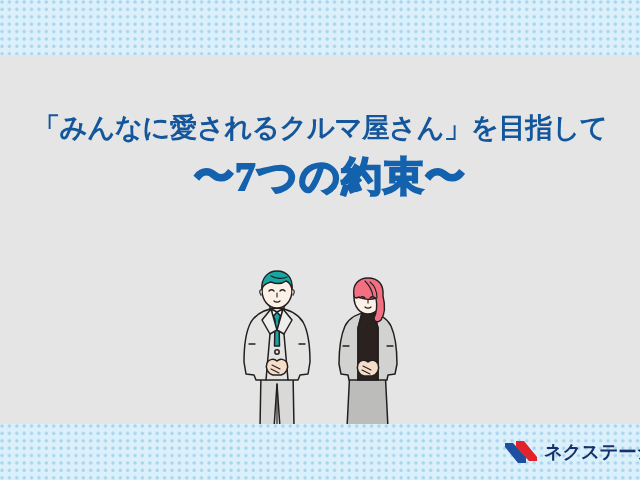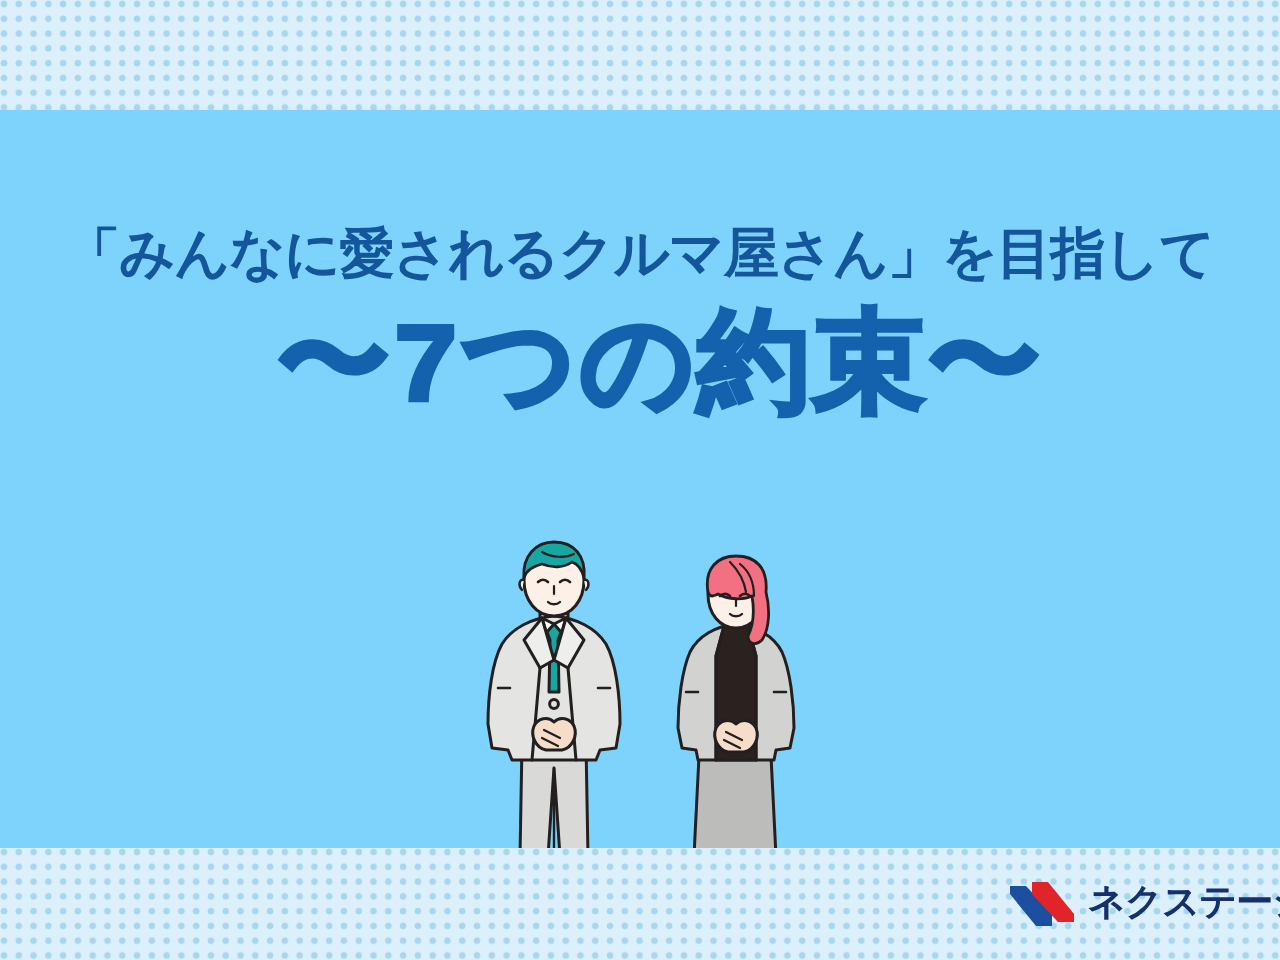--- a/index.html
+++ b/index.html
@@ -10,21 +10,21 @@
   }
   body {
     font-family: "Liberation Sans", "DejaVu Sans", sans-serif;
   }
 
   #banner {
     position: relative;
     width: 640px;
     height: 480px;
     overflow: hidden;
-    background: #7dd3fc;
+    background: #e5e5e5;
   }
 
   
   .dot-band {
     position: absolute;
     left: 0;
     width: 640px;
     background-color: #dcf0fb;
     background-image:
       radial-gradient(circle at 2px 2px, #a9d6ef 1.45px, rgba(169,214,239,0) 1.9px);
@@ -54,22 +54,22 @@
     font-size: 27.5px;
     font-weight: 700;
     letter-spacing: -0.6px;
     color: #14569c;
     line-height: 1.15;
     white-space: nowrap;
   }
   #headline-secondary {
     display: block;
     margin-top: 12px;
-    font-family: Liberation Mono, monospace;
-    font-size: 56px;
+    font-family: Liberation Serif, serif;
+    font-size: 40px;
     font-weight: 700;
     letter-spacing: 1.5px;
     color: #1462ae;
     line-height: 1.05;
     white-space: nowrap;
     -webkit-text-stroke: 2.2px #1462ae;
     paint-order: stroke fill;
     margin-left: 20px;
   }
 

